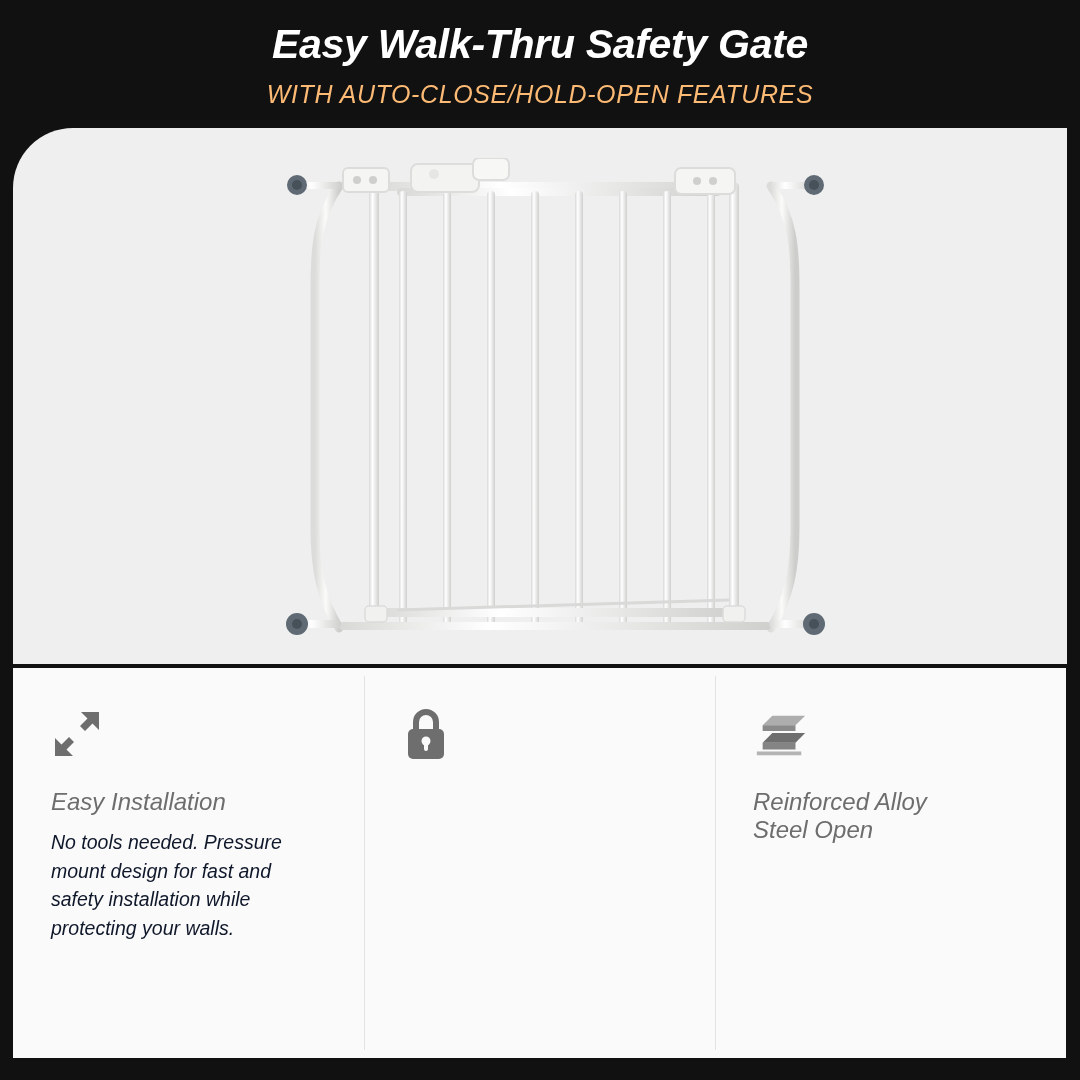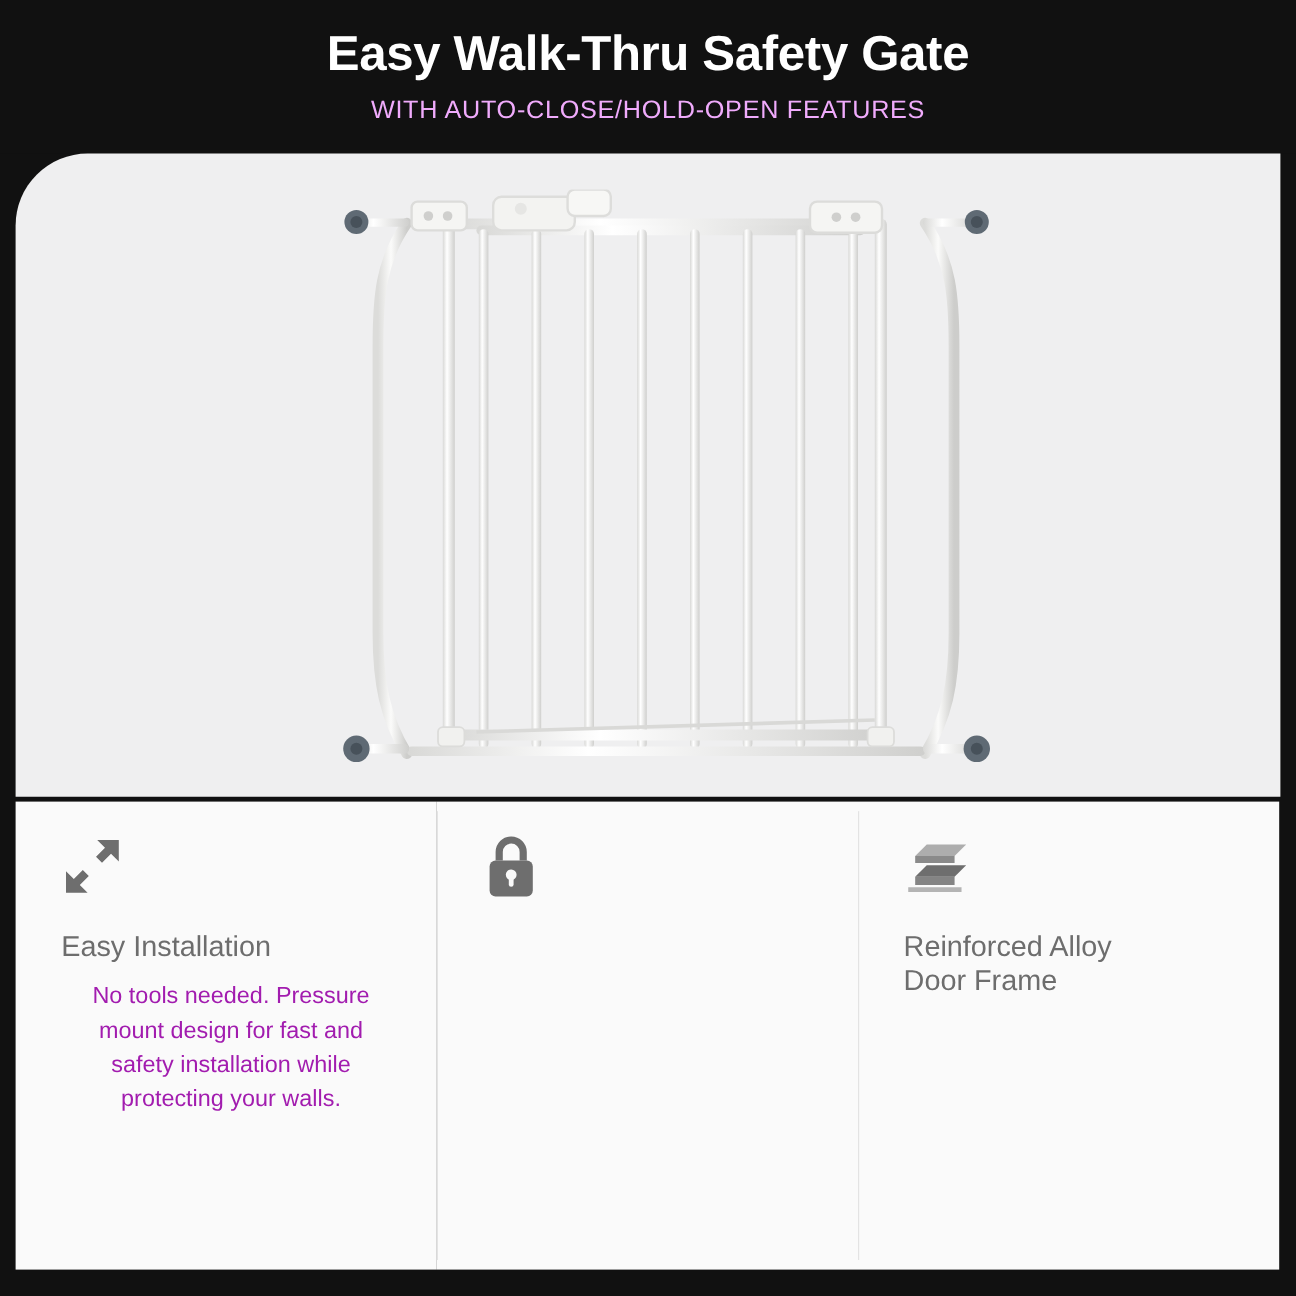--- a/index.html
+++ b/index.html
@@ -6,20 +6,21 @@
   html, body {
     width: 1080px; height: 1080px;
     background: #111111;
     font-family: "Liberation Sans", sans-serif;
     overflow: hidden;
   }
   .page {
     position: relative;
     width: 1080px; height: 1080px;
     background: #111111;
+    font-style: italic;
   }
 
   
   .header {
     position: absolute;
     top: 0; left: 0; right: 0;
     height: 128px;
     background: #111111;
     display: flex;
     flex-direction: column;
@@ -28,22 +29,22 @@
     padding-top: 22px;
   }
   .header-title {
     color: #ffffff;
     font-size: 41px;
     font-weight: bold;
     letter-spacing: -0.3px;
     line-height: 1.1;
   }
   .header-sub {
-    color: #f0abfc;
-    font-size: 21px;
+    color: #fdba74;
+    font-size: 25px;
     font-weight: 400;
     letter-spacing: 0.6px;
     margin-top: 13px;
   }
 
   
   .hero {
     position: absolute;
     top: 128px; left: 13px;
     width: 1054px; height: 536px;
@@ -63,21 +64,21 @@
     position: absolute;
     left: 13px; top: 668px;
     width: 1054px; height: 390px;
     display: flex;
     gap: 0px;
   }
   .feature {
     position: relative;
     width: 351px;
     background: #fafafa;
-    padding: 26px 30px 0 38px;
+    padding: 38px 30px 0 38px;
   }
   .feature + .feature::before {
     content: "";
     position: absolute;
     left: 0; top: 8px; bottom: 8px;
     width: 1px;
     background: #e3e3e3;
   }
   .feature-icon {
     width: 56px; height: 56px;
@@ -86,26 +87,25 @@
   }
   .feature-title {
     color: #6d6d6d;
     font-size: 24px;
     font-weight: 400;
     line-height: 1.18;
     margin-bottom: 12px;
     white-space: pre-line;
   }
   .feature-body {
-    color: #a21caf;
+    color: #0f172a;
     font-size: 19.5px;
     font-weight: 400;
     line-height: 1.46;
     white-space: pre-line;
-    text-align: center;
   }
 </style>
 </head>
 <body>
 
 <div class="page">
 
   <div class="header">
     <div class="header-title">Easy Walk-Thru Safety Gate</div>
     <div class="header-sub">WITH AUTO-CLOSE/HOLD-OPEN FEATURES</div>
@@ -223,17 +223,17 @@
           <g fill="#6e6e6e">
             <path d="M20 6 L54 6 L44 16 L10 16 Z" opacity="0.55"></path>
             <path d="M10 16 L44 16 L44 22 L10 22 Z" opacity="0.8"></path>
             <path d="M20 24 L54 24 L44 34 L10 34 Z"></path>
             <path d="M10 34 L44 34 L44 41 L10 41 Z" opacity="0.85"></path>
             <path d="M4 43 L50 43 L50 47 L4 47 Z" opacity="0.5"></path>
           </g>
         </svg>
       </div>
       <div class="feature-title">Reinforced Alloy
-Door Frame</div>
+Steel Open</div>
     </div>
 
   </div>
 </div>
 
 </body></html>

